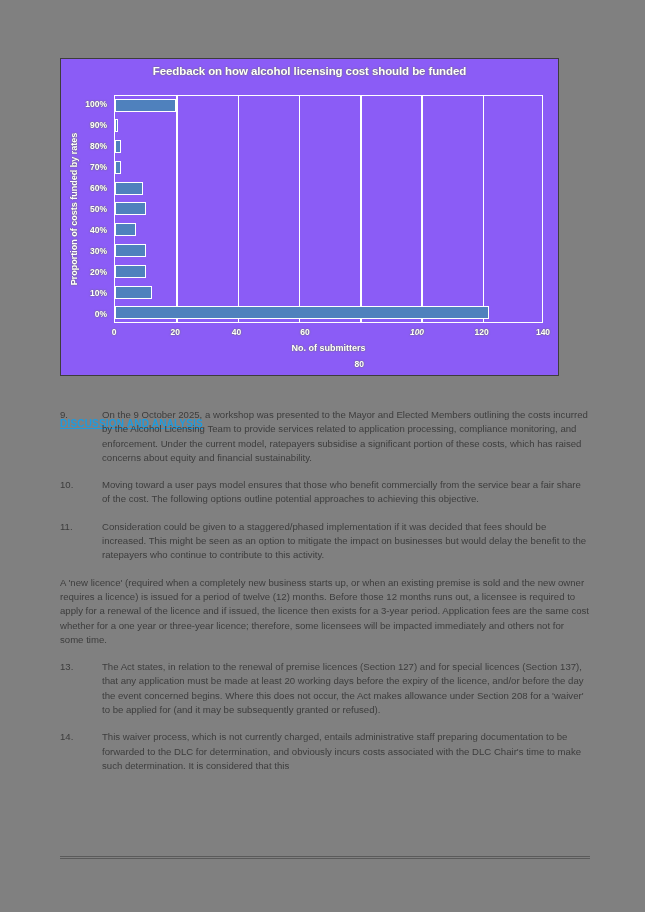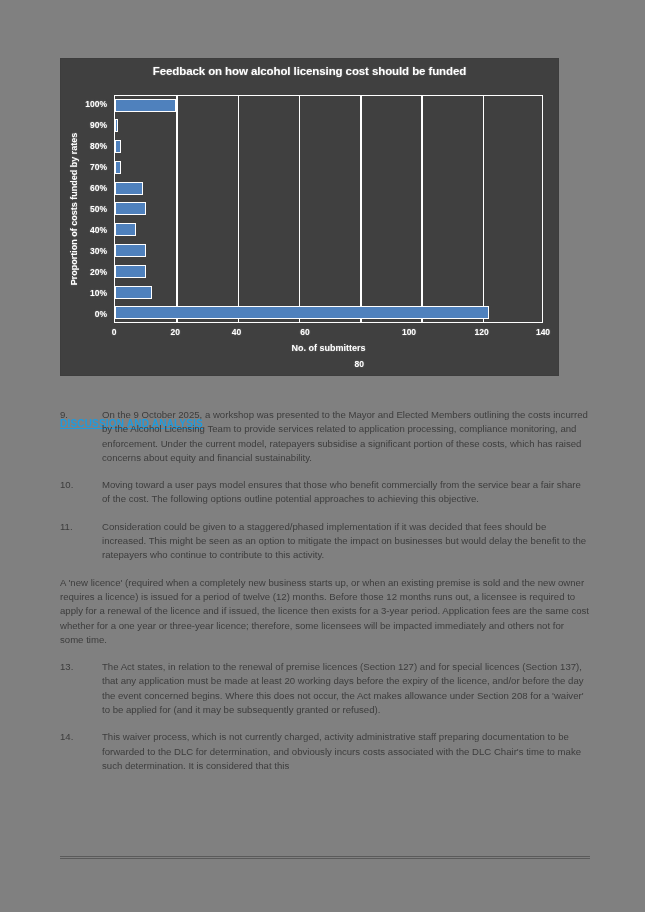--- a/index.html
+++ b/index.html
@@ -19,21 +19,21 @@
     width: 645px; height: 912px;
     background: #808080;
   }
 
   
   .chart-frame {
     position: absolute;
     left: 60px; top: 58px;
     width: 499px; height: 318px;
     border: 1px solid #3d3d3d;
-    background: #404040;
+    background: #8b5cf6;
   }
   .chart-title {
     position: absolute;
     left: 0; top: 6px; width: 100%;
     text-align: center;
     font-size: 11.5px;
     font-weight: bold;
     color: #ffffff;
     text-shadow: 0 0 1px #6e6e6e, 0 0 2px #6e6e6e;
     letter-spacing: -0.1px;
@@ -266,21 +266,21 @@
           </div>
       </div>
     </div>
 
     <div class="xticks" id="xticks">
         <div class="xtick" style="left: 0px;">0</div>
         <div class="xtick" style="left: 61.2857px;">20</div>
         <div class="xtick" style="left: 122.571px;">40</div>
         <div class="xtick" style="left: 191px;">60</div>
         <div class="xtick" style="left: 245.143px; margin-top: 32px;">80</div>
-        <div class="xtick" style="left: 295px;">100</div>
+        <div class="xtick" style="left: 303px; font-style: italic;">100</div>
         <div class="xtick" style="left: 367.714px;">120</div>
         <div class="xtick" style="left: 429px;">140</div>
       </div>
 
     <div class="xaxis-title">No. of submitters</div>
   </div>
 
   <div class="section-heading">DISCUSSION AND ANALYSIS</div>
 
   <div class="paras" id="paras">
@@ -298,21 +298,21 @@
       </div>
       <div class="para">
         <div class="para-text">A 'new licence' (required when a completely new business starts up, or when an existing premise is sold and the new owner requires a licence) is issued for a period of twelve (12) months. Before those 12 months runs out, a licensee is required to apply for a renewal of the licence and if issued, the licence then exists for a 3-year period. Application fees are the same cost whether for a one year or three-year licence; therefore, some licensees will be impacted immediately and others not for some time.</div>
       </div>
       <div class="para">
         <div class="para-num">13.</div>
         <div class="para-text">The Act states, in relation to the renewal of premise licences (Section 127) and for special licences (Section 137), that any application must be made at least 20 working days before the expiry of the licence, and/or before the day the event concerned begins. Where this does not occur, the Act makes allowance under Section 208 for a 'waiver' to be applied for (and it may be subsequently granted or refused).</div>
       </div>
       <div class="para">
         <div class="para-num">14.</div>
-        <div class="para-text">This waiver process, which is not currently charged, activity administrative staff preparing documentation to be forwarded to the DLC for determination, and obviously incurs costs associated with the DLC Chair's time to make such determination. It is considered that this</div>
+        <div class="para-text">This waiver process, which is not currently charged, entails administrative staff preparing documentation to be forwarded to the DLC for determination, and obviously incurs costs associated with the DLC Chair's time to make such determination. It is considered that this</div>
       </div>
     </div>
 
   <div class="footer">
     <div class="footer-rule"></div>
   </div>
 
 </div>
 
 </body></html>

